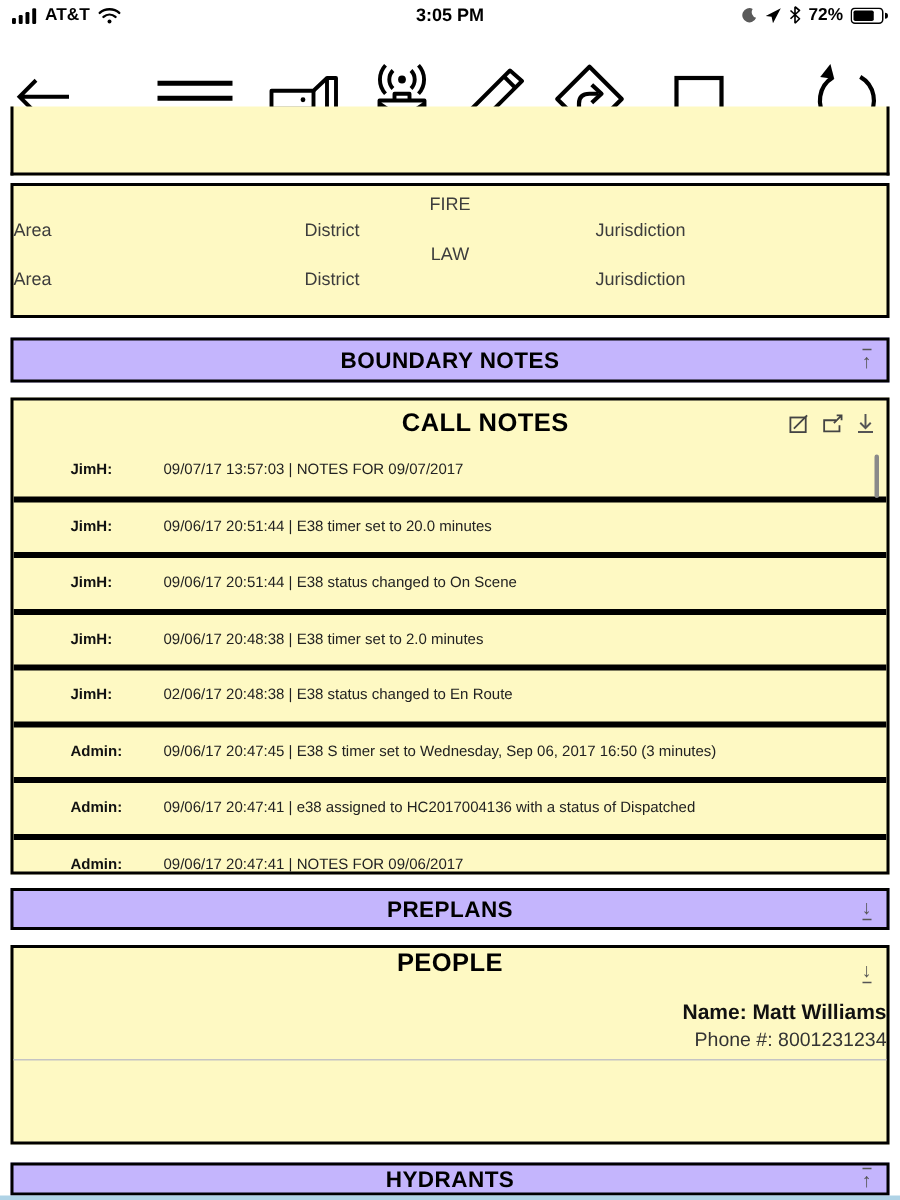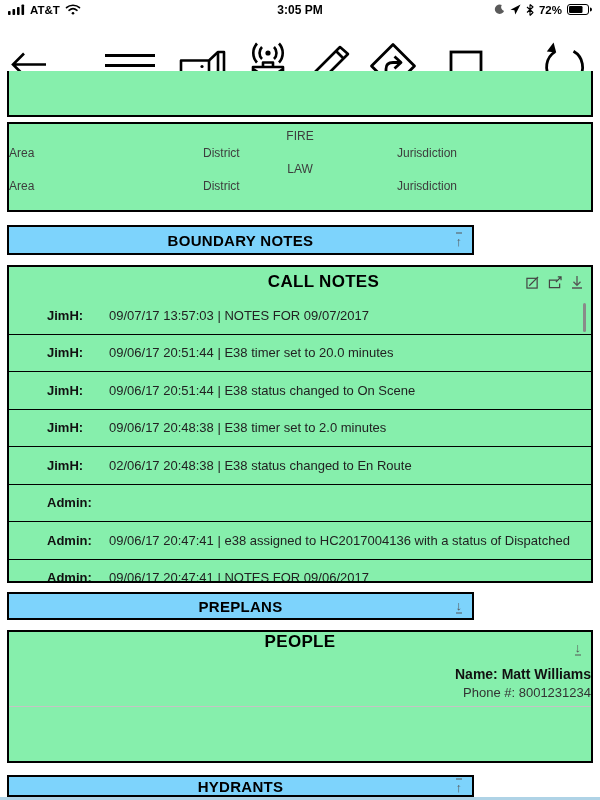--- a/index.html
+++ b/index.html
@@ -5,30 +5,30 @@
   * { margin:0; padding:0; box-sizing:border-box; }
   html,body { background:#fff; }
   .screen {
     position:relative; width:600px; height:800px; overflow:hidden;
     background:#fff; font-family:"Liberation Sans", sans-serif; color:#000;
   }
   
   .status-bar { position:absolute; top:0; left:0; width:600px; height:20px;
     display:flex; align-items:center; justify-content:space-between; padding:0 8px;
     font-size:11.5px; font-weight:600; color:#000; }
-  .sb-left, .sb-right { display:flex; align-items:flex-start; gap:5px; }
+  .sb-left, .sb-right { display:flex; align-items:flex-end; gap:5px; }
   .sb-center { position:absolute; left:0; right:0; text-align:center; font-size:12px; font-weight:600; pointer-events:none; }
   .sb-icon svg { display:block; }
   
   .toolbar { position:absolute; top:20px; left:0; width:600px; height:52px; background:#fff; }
   .tb-icon { position:absolute; }
   .tb-icon svg { display:block; }
   
-  .panel { position:absolute; left:7px; width:586px; background:#86efac; border:2px solid #000; }
-  .section-bar { position:absolute; left:7px; width:467px; background:#7dd3fc; border:2px solid #000;
+  .panel { position:absolute; left:7px; width:586px; background:#fef9c3; border:2px solid #000; }
+  .section-bar { position:absolute; left:7px; width:586px; background:#c4b5fd; border:2px solid #000;
     display:flex; align-items:center; justify-content:center; }
   .section-bar .bar-title { font-weight:bold; letter-spacing:0.3px; color:#000; }
   .bar-arrow { position:absolute; right:10px; top:50%; transform:translateY(-50%);
     color:#555; font-size:13px; line-height:1; display:inline-block; }
   .bar-arrow.up   { border-top:1.5px solid #555; padding-top:1px; }
   .bar-arrow.down { border-bottom:1.5px solid #555; padding-bottom:1px; }
   
   .remnant { top:71px; height:46px; border-top:none; }
   
   .incident { top:122px; height:90px; padding-top:4px; font-size:12px; color:#3d3d3d; }
@@ -38,21 +38,21 @@
   
   .bar-boundary { top:225px; height:30px; }
   .bar-boundary .bar-title, .bar-preplans .bar-title, .bar-hydrants .bar-title { font-size:15px; }
   
   .callnotes { top:265px; height:318px; overflow:hidden; }
   .cn-header { position:relative; height:30px; display:flex; align-items:center; justify-content:center;padding-left:47px; }
   .cn-title { font-weight:bold; font-size:17px; letter-spacing:0.3px; }
   .cn-actions { position:absolute; right:8px; top:8px; display:flex; gap:9px; align-items:center; }
   .cn-actions svg { display:block; }
   .cn-row { height:37.5px; display:flex; align-items:center; padding-left:38px;
-    border-bottom:1px solid #000000; font-size:13px; }
+    border-bottom:4px solid #000000; font-size:10px; }
   .cn-author { font-weight:bold; width:62px; flex:0 0 62px; color:#111; }
   .cn-text { color:#222; white-space:nowrap; }
   .cn-scrollthumb { position:absolute; right:5px; top:36px; width:3px; height:29px;
     background:#8a8a8a; border-radius:2px; }
   
   .bar-preplans { top:592px; height:28px; }
   
   .people { top:630px; height:133px; }
   .pp-header { position:relative; height:32px; display:flex; align-items:flex-start; justify-content:center; }
   .pp-title { font-weight:bold; font-size:17px; letter-spacing:0.3px; }
@@ -235,20 +235,21 @@
     <div class="cn-row">
       <span class="cn-author">JimH:</span>
       <span class="cn-text">09/06/17 20:48:38 | E38 timer set to 2.0 minutes</span>
     </div>
     <div class="cn-row">
       <span class="cn-author">JimH:</span>
       <span class="cn-text">02/06/17 20:48:38 | E38 status changed to En Route</span>
     </div>
     <div class="cn-row">
       <span class="cn-author">Admin:</span>
+      <span class="cn-text">09/06/17 20:47:45 | E38 S timer set to Wednesday, Sep 06, 2017 16:50 (3 minutes)</span>
     </div>
     <div class="cn-row">
       <span class="cn-author">Admin:</span>
       <span class="cn-text">09/06/17 20:47:41 | e38 assigned to HC2017004136 with a status of Dispatched</span>
     </div>
     <div class="cn-row">
       <span class="cn-author">Admin:</span>
       <span class="cn-text">09/06/17 20:47:41 | NOTES FOR 09/06/2017</span>
     </div>
     <div class="cn-scrollthumb"></div>

